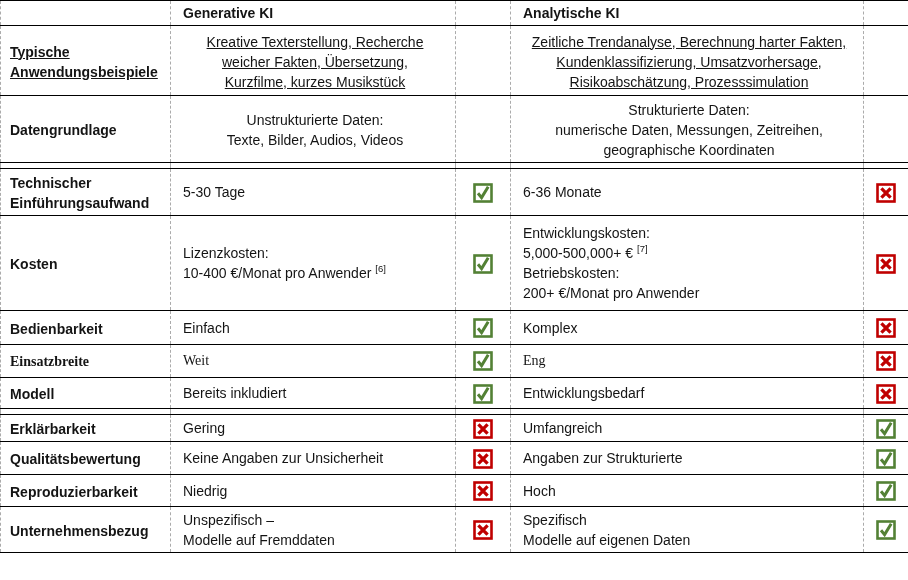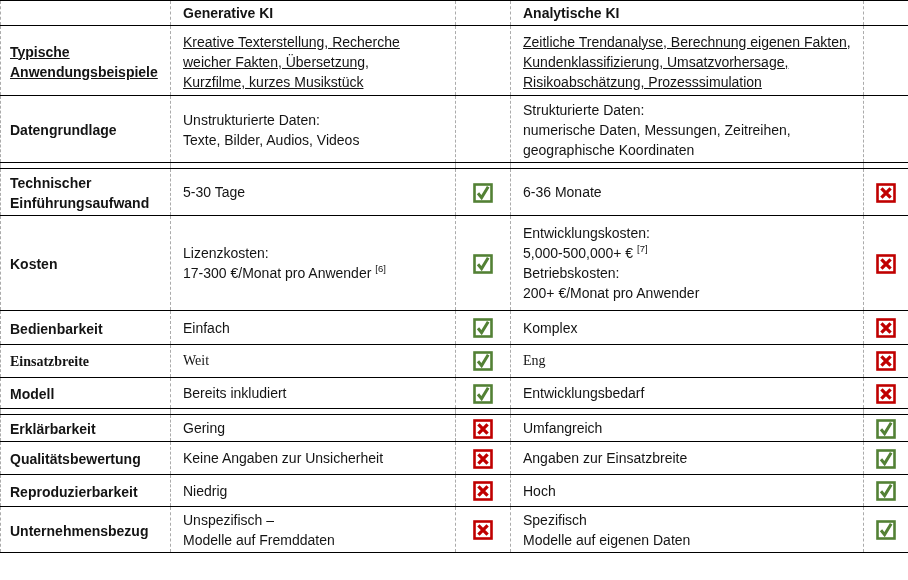--- a/index.html
+++ b/index.html
@@ -34,21 +34,21 @@
   tr.hdr td.txt { padding: 2px 6px 2px 12px; }
 
   td.label {
     font-weight: bold;
     vertical-align: top;
     padding: 4px 6px 2px 9px;
     font-size: 14.5px;
     line-height: 19px;
   }
   td.content { padding: 2px 8px 2px 12px; }
-  td.content.vtop { vertical-align: top; padding-top: 4px; }
+  td.content.vtop { vertical-align: top; padding-top: 4px; text-align: center; }
   td.icon-cell { text-align: center; vertical-align: middle; padding: 0; }
 
   tr.sep td {
     height: 6px;
     padding: 0;
     border-bottom: 1px solid #000;
   }
   sup.fref { font-size: 9.5px; vertical-align: super; line-height: 0; }
   .icon-svg { display: inline-block; vertical-align: middle; }
 </style>
@@ -73,21 +73,21 @@
     </tr>
   <tr style="height: 70px; text-decoration: underline;">
         <td class="label">Typische Anwendungsbeispiele</td>
         <td class="content vtop">
           <div>Kreative Texterstellung, Recherche</div>
           <div>weicher Fakten, Übersetzung,</div>
           <div>Kurzfilme, kurzes Musikstück</div>
         </td>
         <td class="icon-cell"></td>
         <td class="content vtop">
-          <div>Zeitliche Trendanalyse, Berechnung eigenen Fakten,</div>
+          <div>Zeitliche Trendanalyse, Berechnung harter Fakten,</div>
           <div>Kundenklassifizierung, Umsatzvorhersage,</div>
           <div>Risikoabschätzung, Prozesssimulation</div>
         </td>
         <td class="icon-cell"></td>
       </tr>
       <tr style="height: 64px;">
         <td class="label">Datengrundlage</td>
         <td class="content vtop">
           <div>Unstrukturierte Daten:</div>
           <div>Texte, Bilder, Audios, Videos</div>
@@ -121,21 +121,21 @@
         </td>
         <td class="icon-cell"><span><svg width="20" height="20" viewBox="0 0 20 20" class="icon-svg">
               <rect x="1.5" y="1.5" width="17" height="17" fill="#ffffff" stroke-width="2.6" stroke="#C00000"></rect>
               <path fill="none" d="M5.4 5.4 L14.6 14.6 M14.6 5.4 L5.4 14.6" stroke="#C00000" stroke-width="3.3"></path>
             </svg></span></td>
       </tr>
       <tr style="height: 95px;">
         <td class="label">Kosten</td>
         <td class="content">
           <div>Lizenzkosten:</div>
-          <div><span>17-300 €/Monat pro Anwender </span><sup class="fref">[6]</sup></div>
+          <div><span>10-400 €/Monat pro Anwender </span><sup class="fref">[6]</sup></div>
         </td>
         <td class="icon-cell"><span><svg width="20" height="20" viewBox="0 0 20 20" class="icon-svg">
               <rect x="1.5" y="1.5" width="17" height="17" fill="#ffffff" stroke-width="2.6" stroke="#538135"></rect>
               <path fill="none" d="M5 10.2 L8.6 14.6 L15.2 3.8" stroke="#538135" stroke-width="3"></path>
             </svg></span></td>
         <td class="content">
           <div>Entwicklungskosten:</div>
           <div><span>5,000-500,000+ € </span><sup class="fref">[7]</sup></div>
           <div>Betriebskosten:</div>
           <div>200+ €/Monat pro Anwender</div>
@@ -223,21 +223,21 @@
       <tr style="height: 33px;">
         <td class="label">Qualitätsbewertung</td>
         <td class="content">
           <div>Keine Angaben zur Unsicherheit</div>
         </td>
         <td class="icon-cell"><span><svg width="20" height="20" viewBox="0 0 20 20" class="icon-svg">
               <rect x="1.5" y="1.5" width="17" height="17" fill="#ffffff" stroke-width="2.6" stroke="#C00000"></rect>
               <path fill="none" d="M5.4 5.4 L14.6 14.6 M14.6 5.4 L5.4 14.6" stroke="#C00000" stroke-width="3.3"></path>
             </svg></span></td>
         <td class="content">
-          <div>Angaben zur Einsatzbreite</div>
+          <div>Angaben zur Strukturierte</div>
         </td>
         <td class="icon-cell"><span><svg width="20" height="20" viewBox="0 0 20 20" class="icon-svg">
               <rect x="1.5" y="1.5" width="17" height="17" fill="#ffffff" stroke-width="2.6" stroke="#538135"></rect>
               <path fill="none" d="M5 10.2 L8.6 14.6 L15.2 3.8" stroke="#538135" stroke-width="3"></path>
             </svg></span></td>
       </tr>
       <tr style="height: 32px;">
         <td class="label">Reproduzierbarkeit</td>
         <td class="content">
           <div>Niedrig</div>

